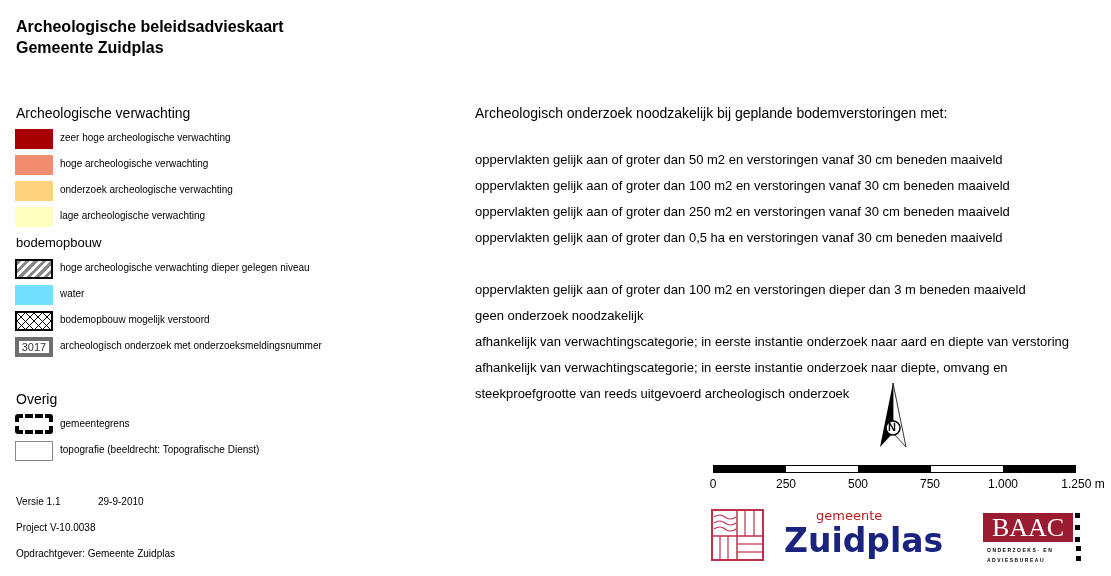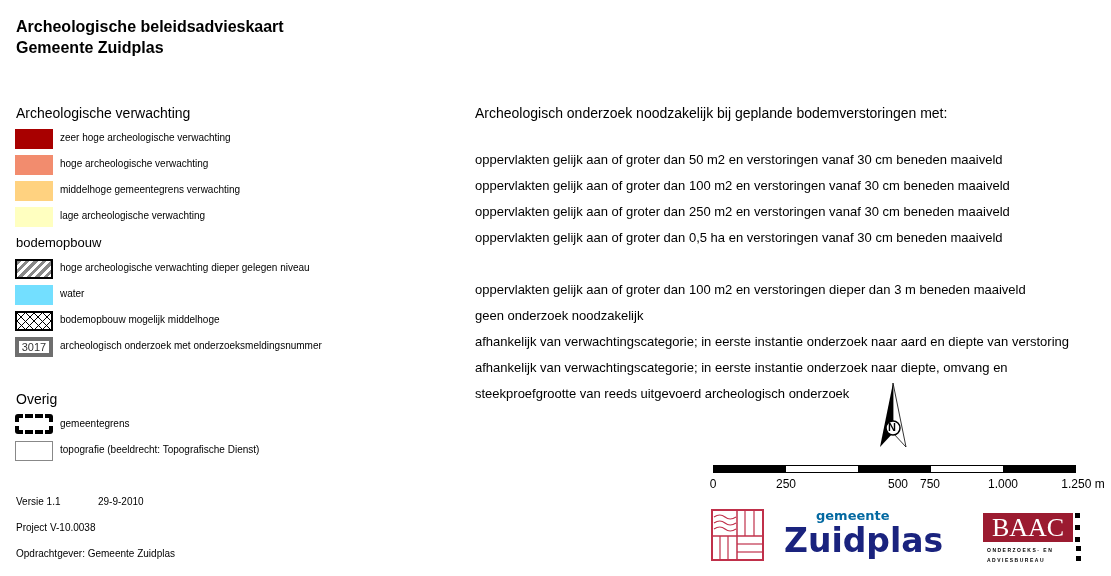--- a/index.html
+++ b/index.html
@@ -31,56 +31,56 @@
     }
     .grens {
       border: 4px dashed #000; border-radius: 3px; background: #fff;
     }
     .topo { border: 1px solid #888; background: #fff; }
     .scalebar { left: 713px; top: 465px; width: 361px; height: 6px; border: 1px solid #000; box-sizing: content-box; display: flex; }
     .scalebar div { flex: 1; }
     .sb-black { background: #000; }
     .sb-white { background: #fff; }
     .tick { position: absolute; top: 477px; font-size: 12px; white-space: nowrap; transform: translateX(-50%); }
-    .zp-gem { left: 816px; top: 508px; font-size: 13px; font-weight: bold; color: #0369a1; font-family: "DejaVu Sans", sans-serif; }
+    .zp-gem { left: 816px; top: 508px; font-size: 13px; font-weight: normal; color: #b91c1c; font-family: "DejaVu Sans", sans-serif; }
     .zp-name { left: 784px; top: 521px; font-size: 33px; font-weight: bold; color: #1a237e; font-family: "DejaVu Sans", sans-serif; letter-spacing: 0px; }
     .baac-box { left: 983px; top: 513px; width: 90px; height: 29px; background: #9b1b30; color: #fff; font-family: "Liberation Serif", serif; font-size: 26px; line-height: 29px; text-align: center; letter-spacing: 0px; }
     .baac-sub { left: 987px; font-size: 5px; font-weight: bold; letter-spacing: 1.5px; color: #000; white-space: nowrap; }
     .baac-sq { width: 5px; height: 5px; background: #000; }
   </style>
 </head>
 <body>
 
 <div class="abs title" style="top:17px;">Archeologische beleidsadvieskaart</div>
 <div class="abs title" style="top:38px;">Gemeente Zuidplas</div>
 
 <div class="abs section-h" style="left:16px; top:105px;">Archeologische verwachting</div>
 
 <div class="swatch" style="top:129px; background:#a80000;"></div>
 <div class="label" style="top:132px;">zeer hoge archeologische verwachting</div>
 
 <div class="swatch" style="top:155px; background:#f28c6e;"></div>
 <div class="label" style="top:158px;">hoge archeologische verwachting</div>
 
 <div class="swatch" style="top:181px; background:#ffd280;"></div>
-<div class="label" style="top:184px;">middelhoge gemeentegrens verwachting</div>
+<div class="label" style="top:184px;">onderzoek archeologische verwachting</div>
 
 <div class="swatch" style="top:207px; background:#ffffc0;"></div>
 <div class="label" style="top:210px;">lage archeologische verwachting</div>
 
 <div class="abs section-h" style="left:16px; top:235px; font-size:13px;">bodemopbouw</div>
 
 <div class="swatch hatch" style="top:259px;"></div>
 <div class="label" style="top:262px;">hoge archeologische verwachting dieper gelegen niveau</div>
 
 <div class="swatch" style="top:285px; background:#73dfff;"></div>
 <div class="label" style="top:288px;">water</div>
 
 <div class="swatch crosshatch" style="top:311px;"></div>
-<div class="label" style="top:314px;">bodemopbouw mogelijk middelhoge</div>
+<div class="label" style="top:314px;">bodemopbouw mogelijk verstoord</div>
 
 <div class="swatch num-box" style="top:337px;">3017</div>
 <div class="label" style="top:340px;">archeologisch onderzoek met onderzoeksmeldingsnummer</div>
 
 <div class="abs section-h" style="left:16px; top:391px;">Overig</div>
 
 <div class="swatch grens" style="top:414px;"></div>
 <div class="label" style="top:418px;">gemeentegrens</div>
 
 <div class="swatch topo" style="top:441px;"></div>
@@ -113,21 +113,21 @@
 
 <div class="abs scalebar">
   <div class="sb-black"></div>
     <div class="sb-white"></div>
     <div class="sb-black"></div>
     <div class="sb-white"></div>
     <div class="sb-black"></div>
 </div>
 <div class="tick" style="left:713px;">0</div>
 <div class="tick" style="left:786px;">250</div>
-<div class="tick" style="left:858px;margin-left:40px;">500</div>
+<div class="tick" style="left:858px;">500</div>
 <div class="tick" style="left:930px;">750</div>
 <div class="tick" style="left:1003px;">1.000</div>
 <div class="tick" style="left:1083px;">1.250 m</div>
 
 <div class="abs" style="left:711px; top:509px; width:53px; height:52px;">
   <svg width="53" height="52" viewBox="0 0 53 52">
     <rect x="1" y="1" width="51" height="50" fill="#fff" stroke="#c0304a" stroke-width="2"></rect>
     <line x1="26" y1="1" x2="26" y2="51" stroke="#c0304a" stroke-width="1.5"></line>
     <line x1="1" y1="27" x2="52" y2="27" stroke="#c0304a" stroke-width="1.5"></line>
     <path d="M3 8 q6 -4 11 0 t11 0" fill="none" stroke="#c0304a" stroke-width="1.2"></path>

